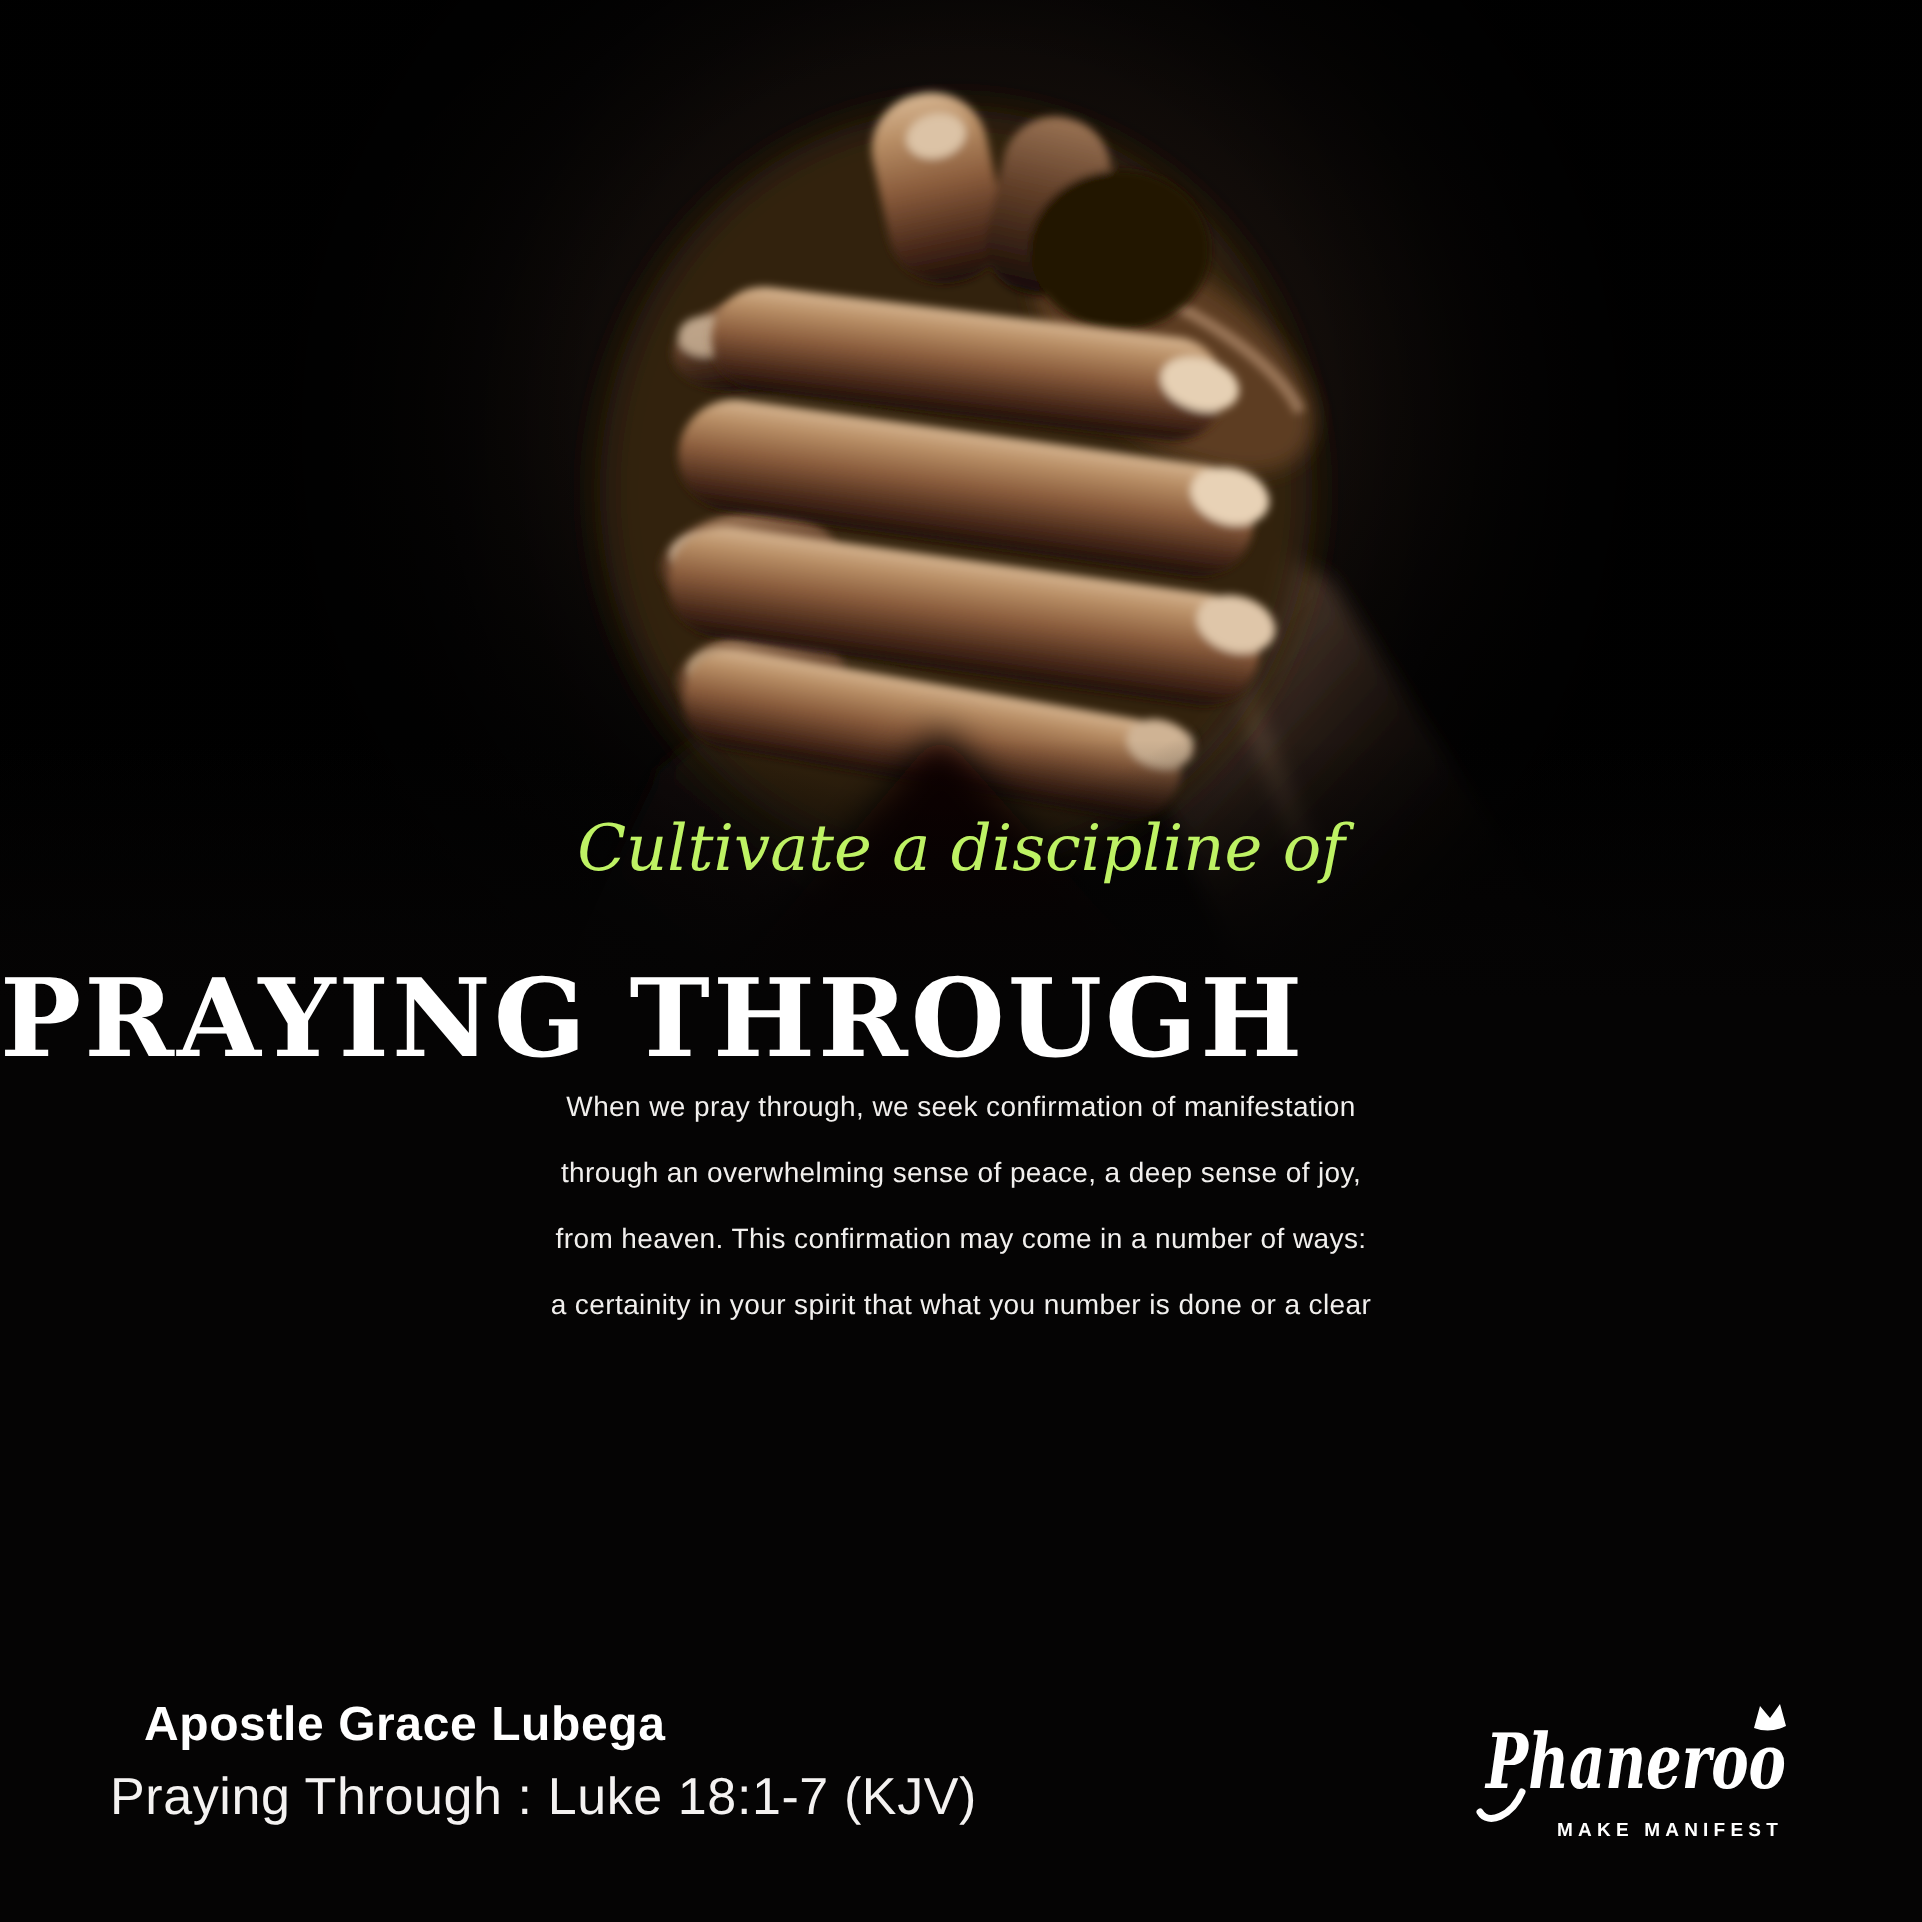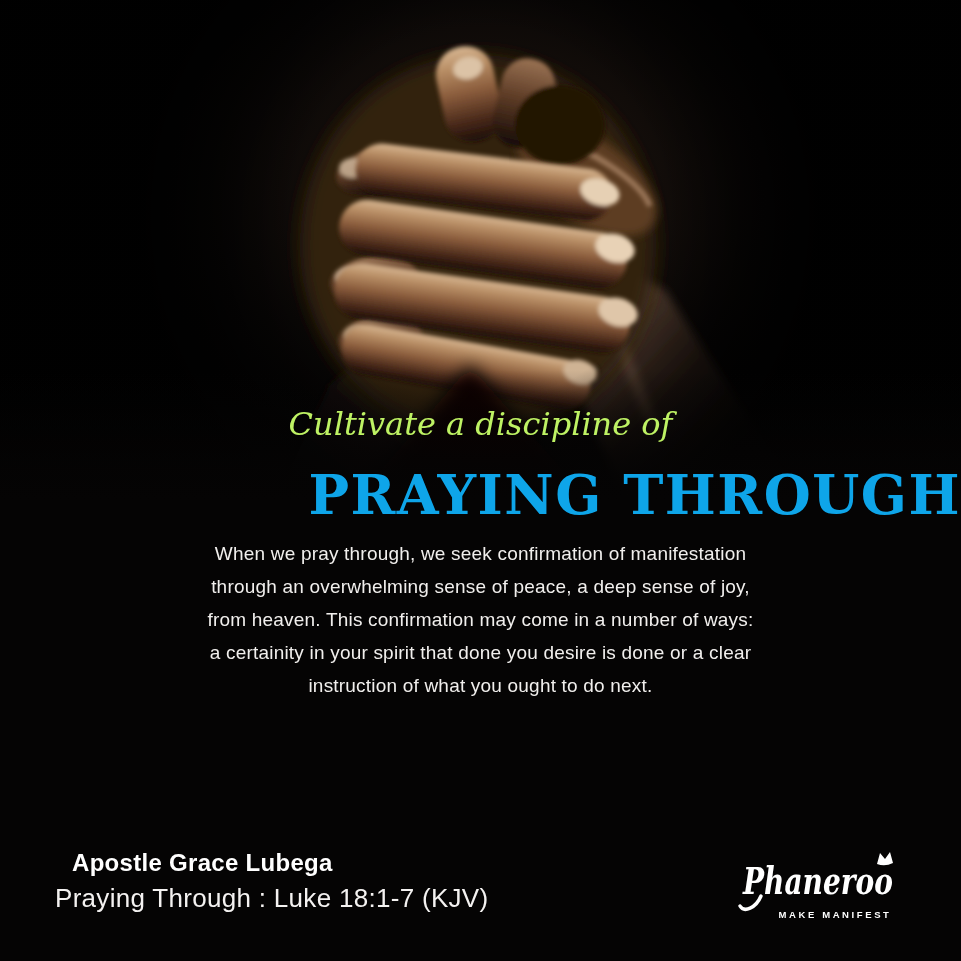--- a/index.html
+++ b/index.html
@@ -16,33 +16,33 @@
   .kicker{
     position:absolute;top:406px;left:0;width:961px;
     text-align:center;
     font-family:"DejaVu Serif",serif;
     font-style:italic;font-weight:500;
     font-size:32px;line-height:1.15;
     color:#bef264;
     z-index:5;
   }
   .heading{
-    position:absolute;top:466px;left:0;width:961px;
-    text-align:right;
+    position:absolute;top:480px;left:0;width:961px;
+    text-align:left;
     font-family:"DejaVu Serif",serif;
     font-weight:700;
     font-size:54px;line-height:1.1;
     letter-spacing:1.5px;
-    color:#0ea5e9;
+    color:#ffffff;
     z-index:5;
   }
   .body-text{
     position:absolute;top:537px;left:140px;width:681px;
     text-align:center;
-    font-size:19px;line-height:33px;
+    font-size:14px;line-height:33px;
     letter-spacing:0.2px;
     color:#f1efed;
     z-index:5;
   }
   .body-text span{display:block;}
   .footer-author{
     position:absolute;left:72px;top:849px;
     font-size:24px;font-weight:700;
     letter-spacing:0.3px;
     color:#ffffff;
@@ -166,22 +166,21 @@
     <rect x="0" y="370" width="961" height="130" fill="url(#bottomFade)"></rect>
   </svg>
 
   <div class="kicker">Cultivate a discipline of</div>
   <div class="heading">PRAYING THROUGH</div>
 
   <div class="body-text">
     <span>When we pray through, we seek confirmation of manifestation</span>
     <span>through an overwhelming sense of peace, a deep sense of joy,</span>
     <span>from heaven. This confirmation may come in a number of ways:</span>
-    <span>a certainity in your spirit that done you desire is done or a clear</span>
-    <span>instruction of what you ought to do next.</span>
+    <span>a certainity in your spirit that what you number is done or a clear</span>
   </div>
 
   <div class="footer-author">Apostle Grace Lubega</div>
   <div class="footer-ref">Praying Through : Luke 18:1-7 (KJV)</div>
 
   <svg class="logo" viewBox="0 0 176 82">
     <text x="8" y="46" textLength="150" lengthAdjust="spacingAndGlyphs" font-family="DejaVu Serif, serif" font-style="italic" font-weight="700" font-size="38" fill="#ffffff">Phaneroo</text>
     <path d="M26 48 C21 60 9 65 5 58" stroke="#ffffff" stroke-width="3.5" fill="none" stroke-linecap="round"></path>
     <path d="M142 16 L145 5 L150 11 L155 4 L158 15 Q150 19 142 16 Z" fill="#ffffff"></path>
     <text x="100" y="70" text-anchor="middle" font-family="Liberation Sans, sans-serif" font-weight="700" font-size="9.5" letter-spacing="2.6" fill="#ffffff">MAKE MANIFEST</text>

